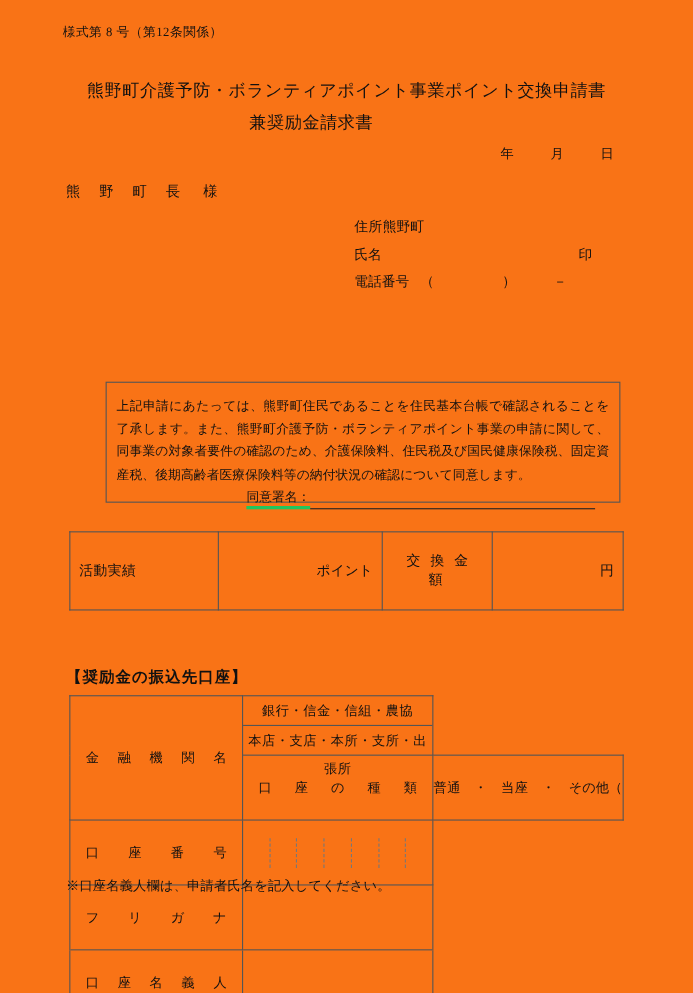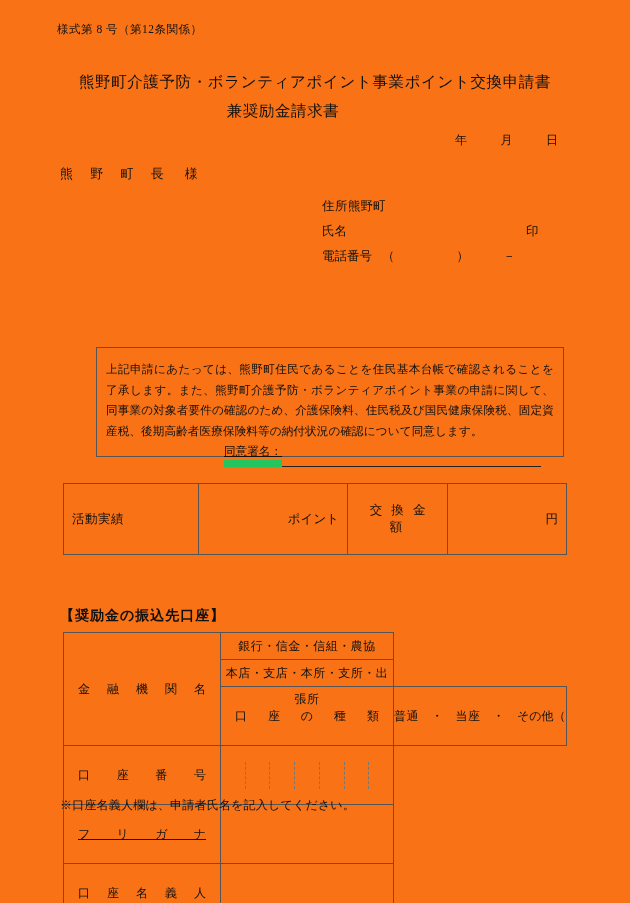--- a/index.html
+++ b/index.html
@@ -110,24 +110,23 @@
     letter-spacing: 0.1px;
   }
   .consent-sign-row {
     margin-top: 2px;
     font-size: 11.6px;
     display: flex;
     align-items: flex-end;
     padding-left: 118px;
   }
   .consent-sign-label {
-    border-bottom: 7px solid #22c55e;
+    border-bottom: 3px solid #22c55e;
     padding-bottom: 1px;
     white-space: nowrap;
-    text-decoration: underline;
   }
   .consent-sign-line {
     flex: 1;
     border-bottom: 1px solid #222;
     height: 15px;
     margin-left: 0px;
     margin-right: 13px;
   }
 
   
@@ -214,21 +213,21 @@
   .acct-number-grid {
     display: flex;
     height: 27px;
   }
   .acct-number-grid .cell {
     flex: 1;
     border-right: 1px dashed #777;
   }
   .acct-number-grid .cell:last-child { border-right: none; }
 
-  .dashed-bottom { border-bottom: 1px dashed #777 !important; text-decoration: underline; }
+  .dashed-bottom { border-bottom: 1px dashed #777 !important; }
 
   .bank-note {
     left: 60px;
     top: 797px;
     font-size: 12px;
     letter-spacing: 0.2px;
   }
 </style>
 </head>
 <body>

